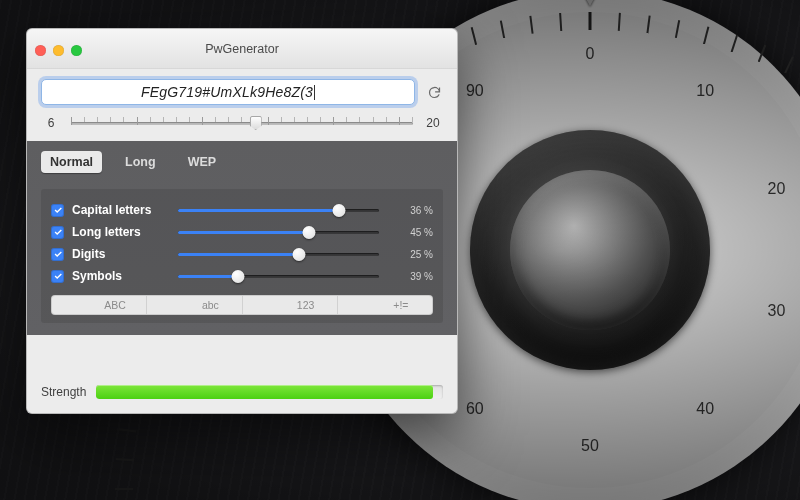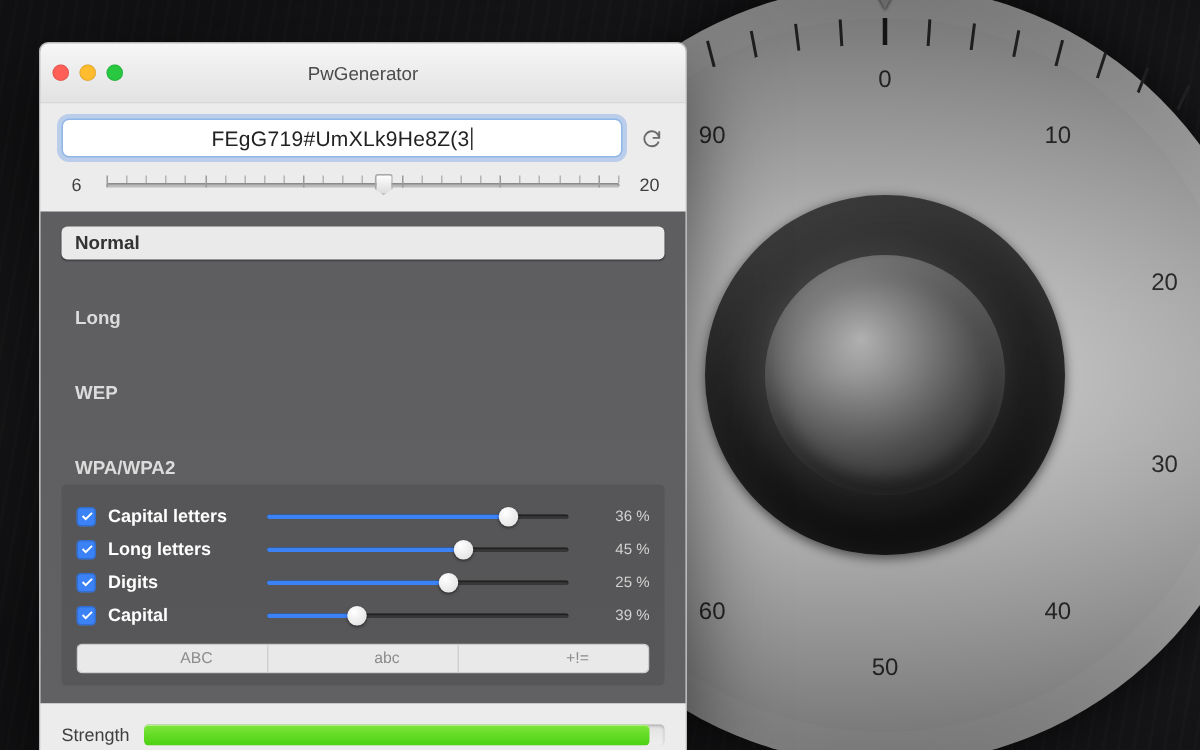--- a/index.html
+++ b/index.html
@@ -52,33 +52,33 @@
 
   
   .window {
     position: absolute; left: 26px; top: 28px; width: 432px;
     background: #ececec;
     border: 1px solid rgba(0,0,0,0.22);
     border-radius: 6px;
     box-shadow: 0 22px 60px rgba(0,0,0,0.6);
   }
   .titlebar {
-    height: 40px; display: flex; align-items: center; padding: 0 8px;
+    height: 40px; display: flex; align-items: flex-end; padding: 12px 8px;
     background: linear-gradient(#f6f6f6, #e2e2e2);
     border-bottom: 1px solid rgba(0,0,0,0.12);
     border-radius: 6px 6px 0 0;
     position: relative;
   }
   .traffic { display: flex; gap: 7px; }
   .tl { width: 11px; height: 11px; border-radius: 50%; box-shadow: inset 0 0 1px rgba(0,0,0,0.35); }
   .tl.red { background: #ff5f57; } .tl.yel { background: #febc2e; } .tl.grn { background: #28c840; }
   .title { position: absolute; left: 0; right: 0; text-align: center; font-size: 12.5px; color: #4b4b4b; }
 
   .sec-top { padding: 10px 14px 8px; background: #ececec; }
-  .pwrow { display: flex; align-items: center; gap: 10px; }
+  .pwrow { display: flex; align-items: center; gap: 10px; font-style: italic; }
   .pwfield {
     flex: 1; height: 26px; border-radius: 5px;
     background: #fff; border: 1px solid #8fb6e6;
     box-shadow: 0 0 0 3px rgba(94,151,238,0.35);
     display: flex; align-items: center; justify-content: center;
     font-size: 14px; color: #222; letter-spacing: 0.2px;
   }
   .pwfield .caret { display:inline-block; width:1px; height:15px; background:#333; margin-left:1px; animation: blink 1s steps(1) infinite; }
   @keyframes blink { 50% { opacity: 0; } }
   .refresh { width: 18px; height: 18px; color:#6a6a6a; display:flex; align-items:center; justify-content:center; cursor:pointer; }
@@ -98,21 +98,21 @@
     background: linear-gradient(#fefefe,#dcdcdc);
     border:1px solid #a8a8a8; border-radius:2px;
     clip-path: polygon(50% 100%, 0 70%, 0 0, 100% 0, 100% 70%);
     box-shadow: 0 1px 1px rgba(0,0,0,0.3);
   }
 
   .sec-mid {
     background: linear-gradient(#5e5e60, #616164);
     padding: 10px 14px 12px; color:#dedede;
   }
-  .tabs { display:flex; gap:28px; font-size:12.5px; margin-bottom:0;flex-direction:column; }
+  .tabs { display:flex; gap:14px; font-size:12.5px; margin-bottom:16px; }
   .tab { padding:4px 9px; border-radius:4px; color:#dcdcdc; cursor:pointer; font-weight:600; }
   .tab.active { background:#eaeaea; color:#333; font-weight:700; box-shadow: 0 1px 1px rgba(0,0,0,0.35); }
   .settings-hdr { display:flex; align-items:center; gap:6px; font-size:12px; color:#d8d8d8; margin:4px 0 8px; cursor:pointer; }
   .disclose { width:0; height:0; border-left:5px solid transparent; border-right:5px solid transparent; border-top:6px solid #cfcfcf; }
 
   .panel {
     background: rgba(0,0,0,0.10); border-radius:3px; padding:10px 10px 8px;
   }
   .optrow { display:flex; align-items:center; gap:8px; height:22px; font-size:12px; }
   .chk {
@@ -126,21 +126,21 @@
   .mini-slider .fill { position:absolute; left:0; top:6px; height:3px; border-radius:2px; background:#3b82f6; }
   .mini-slider .ball { position:absolute; top:1px; width:13px; height:13px; border-radius:50%; background:radial-gradient(circle at 35% 30%, #fff, #dcdcdc); box-shadow:0 1px 2px rgba(0,0,0,0.5); transform:translateX(-50%); }
   .pct { width:46px; text-align:right; color:#d2d2d2; font-size:10px; }
 
   .segbar { margin-top:8px; display:flex; height:20px; border-radius:4px; overflow:hidden; background:#e9e9e9; border:1px solid rgba(0,0,0,0.12); }
   .seg { flex:1; font-size:10.5px; color:#8b8b8b; display:flex; align-items:center; justify-content:center; border-right:1px solid rgba(0,0,0,0.10); cursor:pointer;margin-left:32px; }
   .seg:last-child { border-right:none; }
 
   .sec-bot {
     padding: 14px; background:#ececec; border-radius:0 0 6px 6px;
-    display:flex; align-items:flex-end; gap:10px;
+    display:flex; align-items:flex-end; gap:10px;margin-top:36px;
   }
   .slabel { font-size:12px; color:#3f3f3f; }
   .meter {
     flex:1; height:14px; border-radius:3px;
     background: linear-gradient(#e2e2e2,#efefef);
     box-shadow: inset 0 1px 2px rgba(0,0,0,0.25);
     overflow:hidden;
   }
   .meter .bar { height:100%; background: linear-gradient(#7ee63b,#4bd112); border-radius:3px; box-shadow: inset 0 1px 0 rgba(255,255,255,0.4); }
 </style>
@@ -259,21 +259,20 @@
       </div>
       <div class="lennum">20</div>
     </div>
   </div>
 
   <div class="sec-mid">
     <div class="tabs" id="tabs">
         <div class="tab active">Normal</div>
         <div class="tab">Long</div>
         <div class="tab">WEP</div>
-        <div class="tab">WPA/WPA2</div>
       </div>
     <div class="panel">
       <div id="opts">
           <div class="optrow">
             <span class="chk">
               <svg viewBox="0 0 24 24">
                 <path fill="none" stroke="#fff" stroke-width="3.2" d="M5 12l5 5L20 7"></path>
               </svg>
             </span>
             <span class="optlabel">Capital letters</span>
@@ -311,32 +310,33 @@
               <span class="ball" style="left:60%"></span>
             </span>
             <span class="pct">25 %</span>
           </div>
           <div class="optrow">
             <span class="chk">
               <svg viewBox="0 0 24 24">
                 <path fill="none" stroke="#fff" stroke-width="3.2" d="M5 12l5 5L20 7"></path>
               </svg>
             </span>
-            <span class="optlabel">Capital</span>
+            <span class="optlabel">Symbols</span>
             <span class="mini-slider">
               <span class="bg"></span>
               <span class="fill" style="width:30%"></span>
               <span class="ball" style="left:30%"></span>
             </span>
             <span class="pct">39 %</span>
           </div>
         </div>
       <div class="segbar" id="segbar">
           <div class="seg">ABC</div>
           <div class="seg">abc</div>
+          <div class="seg">123</div>
           <div class="seg">+!=</div>
         </div>
     </div>
   </div>
 
   <div class="sec-bot">
     <div class="slabel">Strength</div>
     <div class="meter">
       <div class="bar" id="strengthBar" style="width: 97%;"></div>
     </div>

